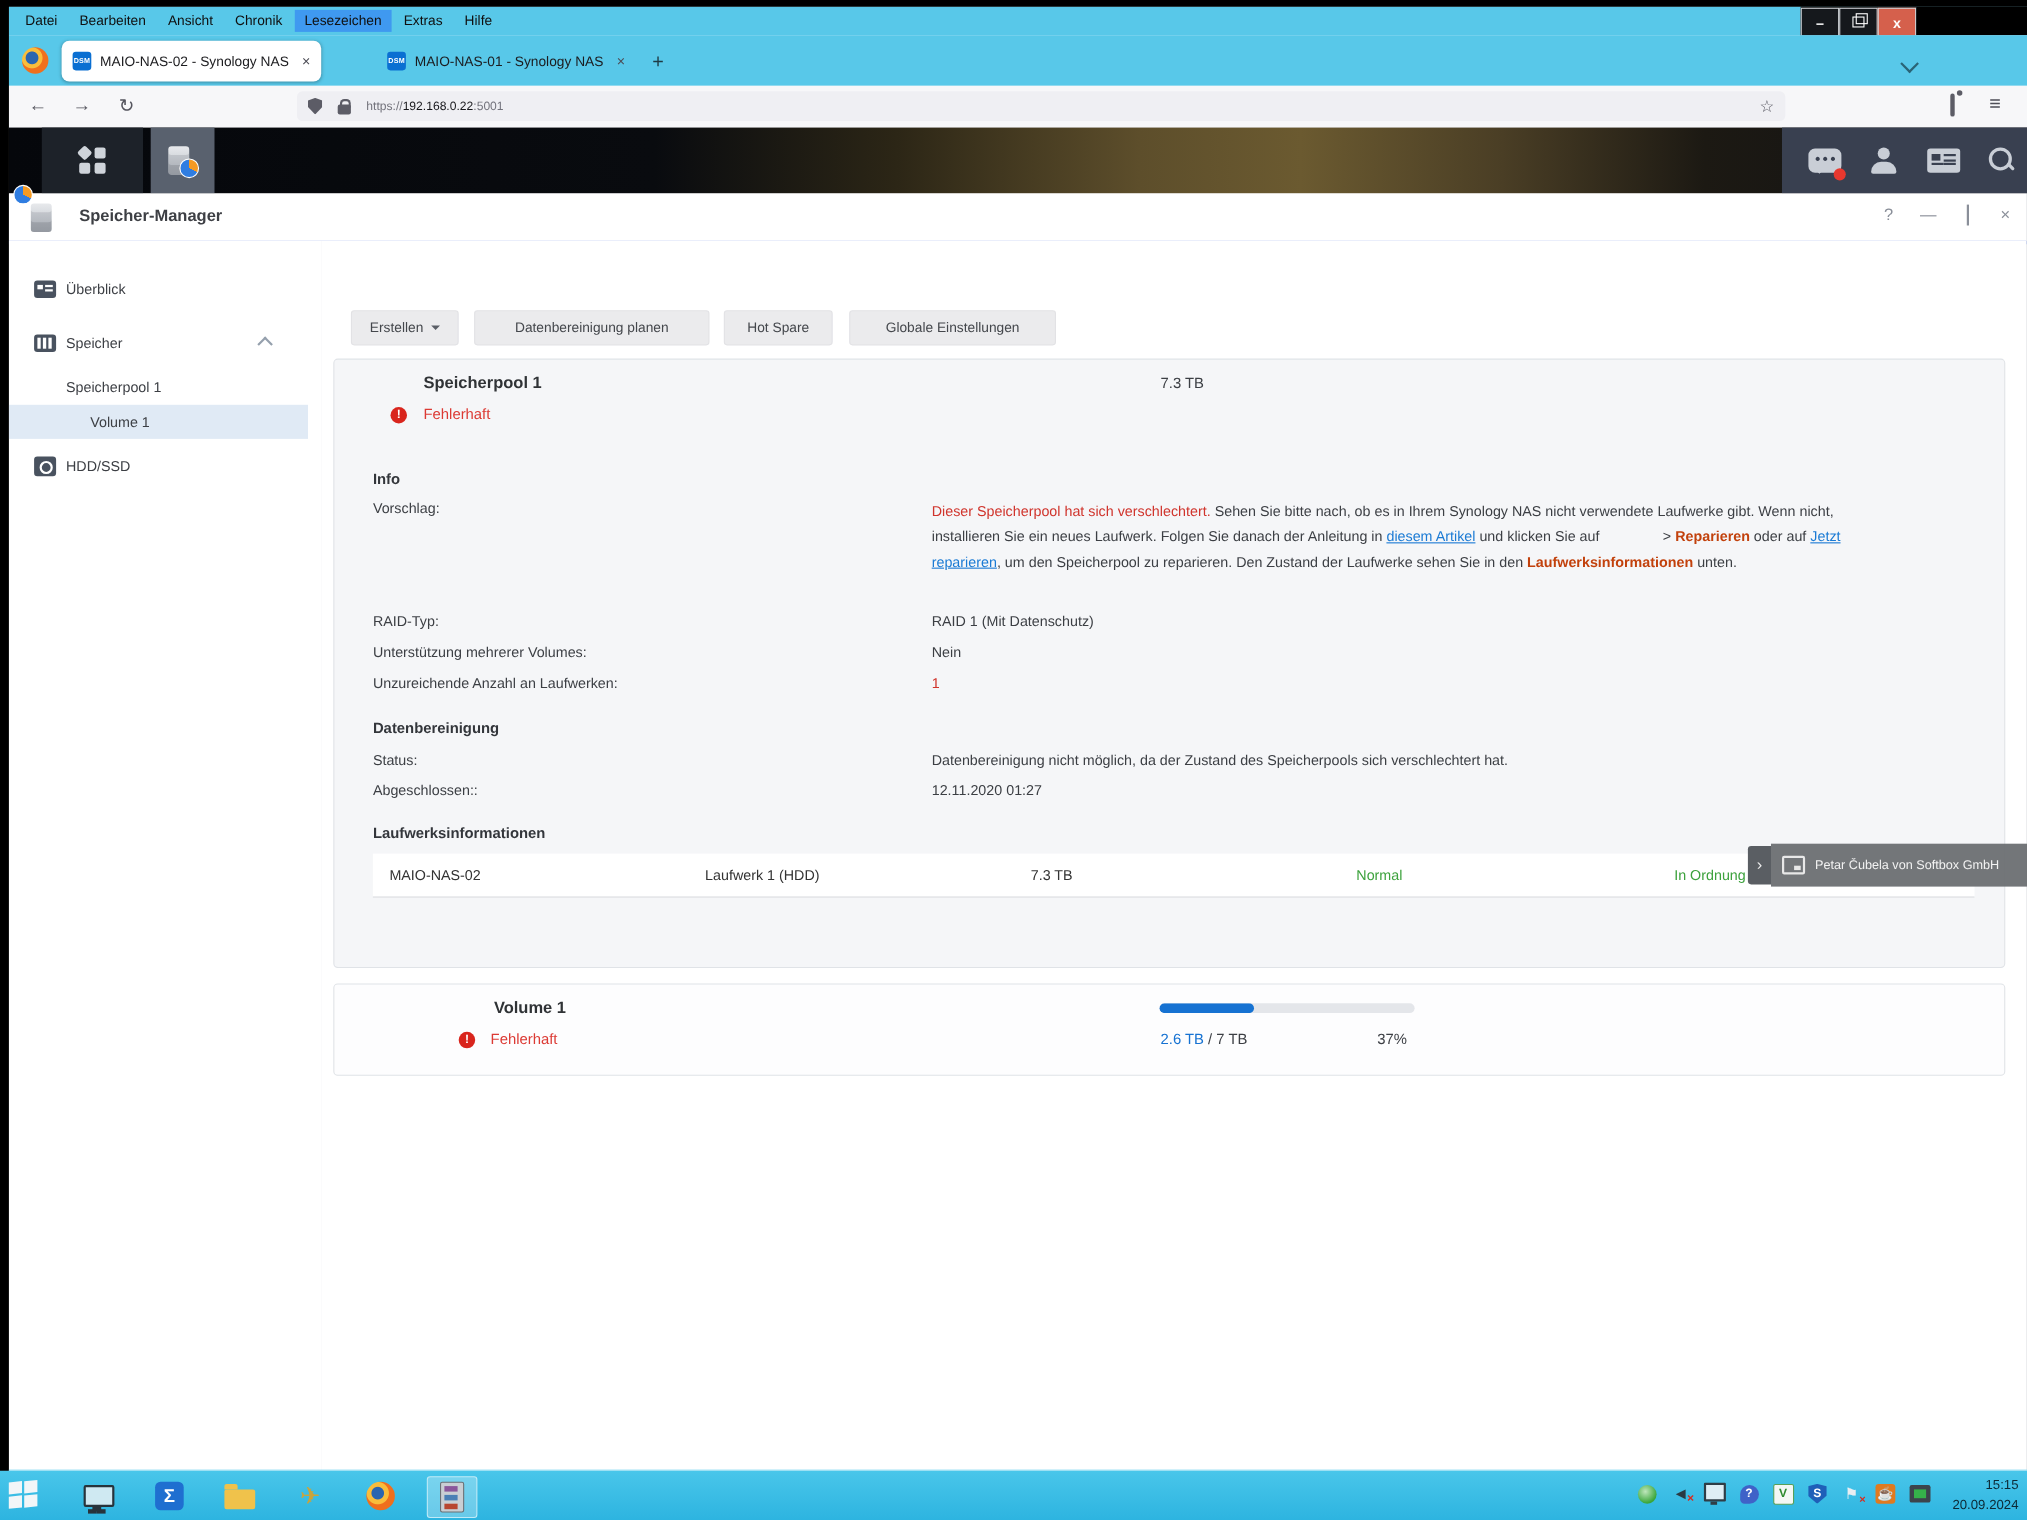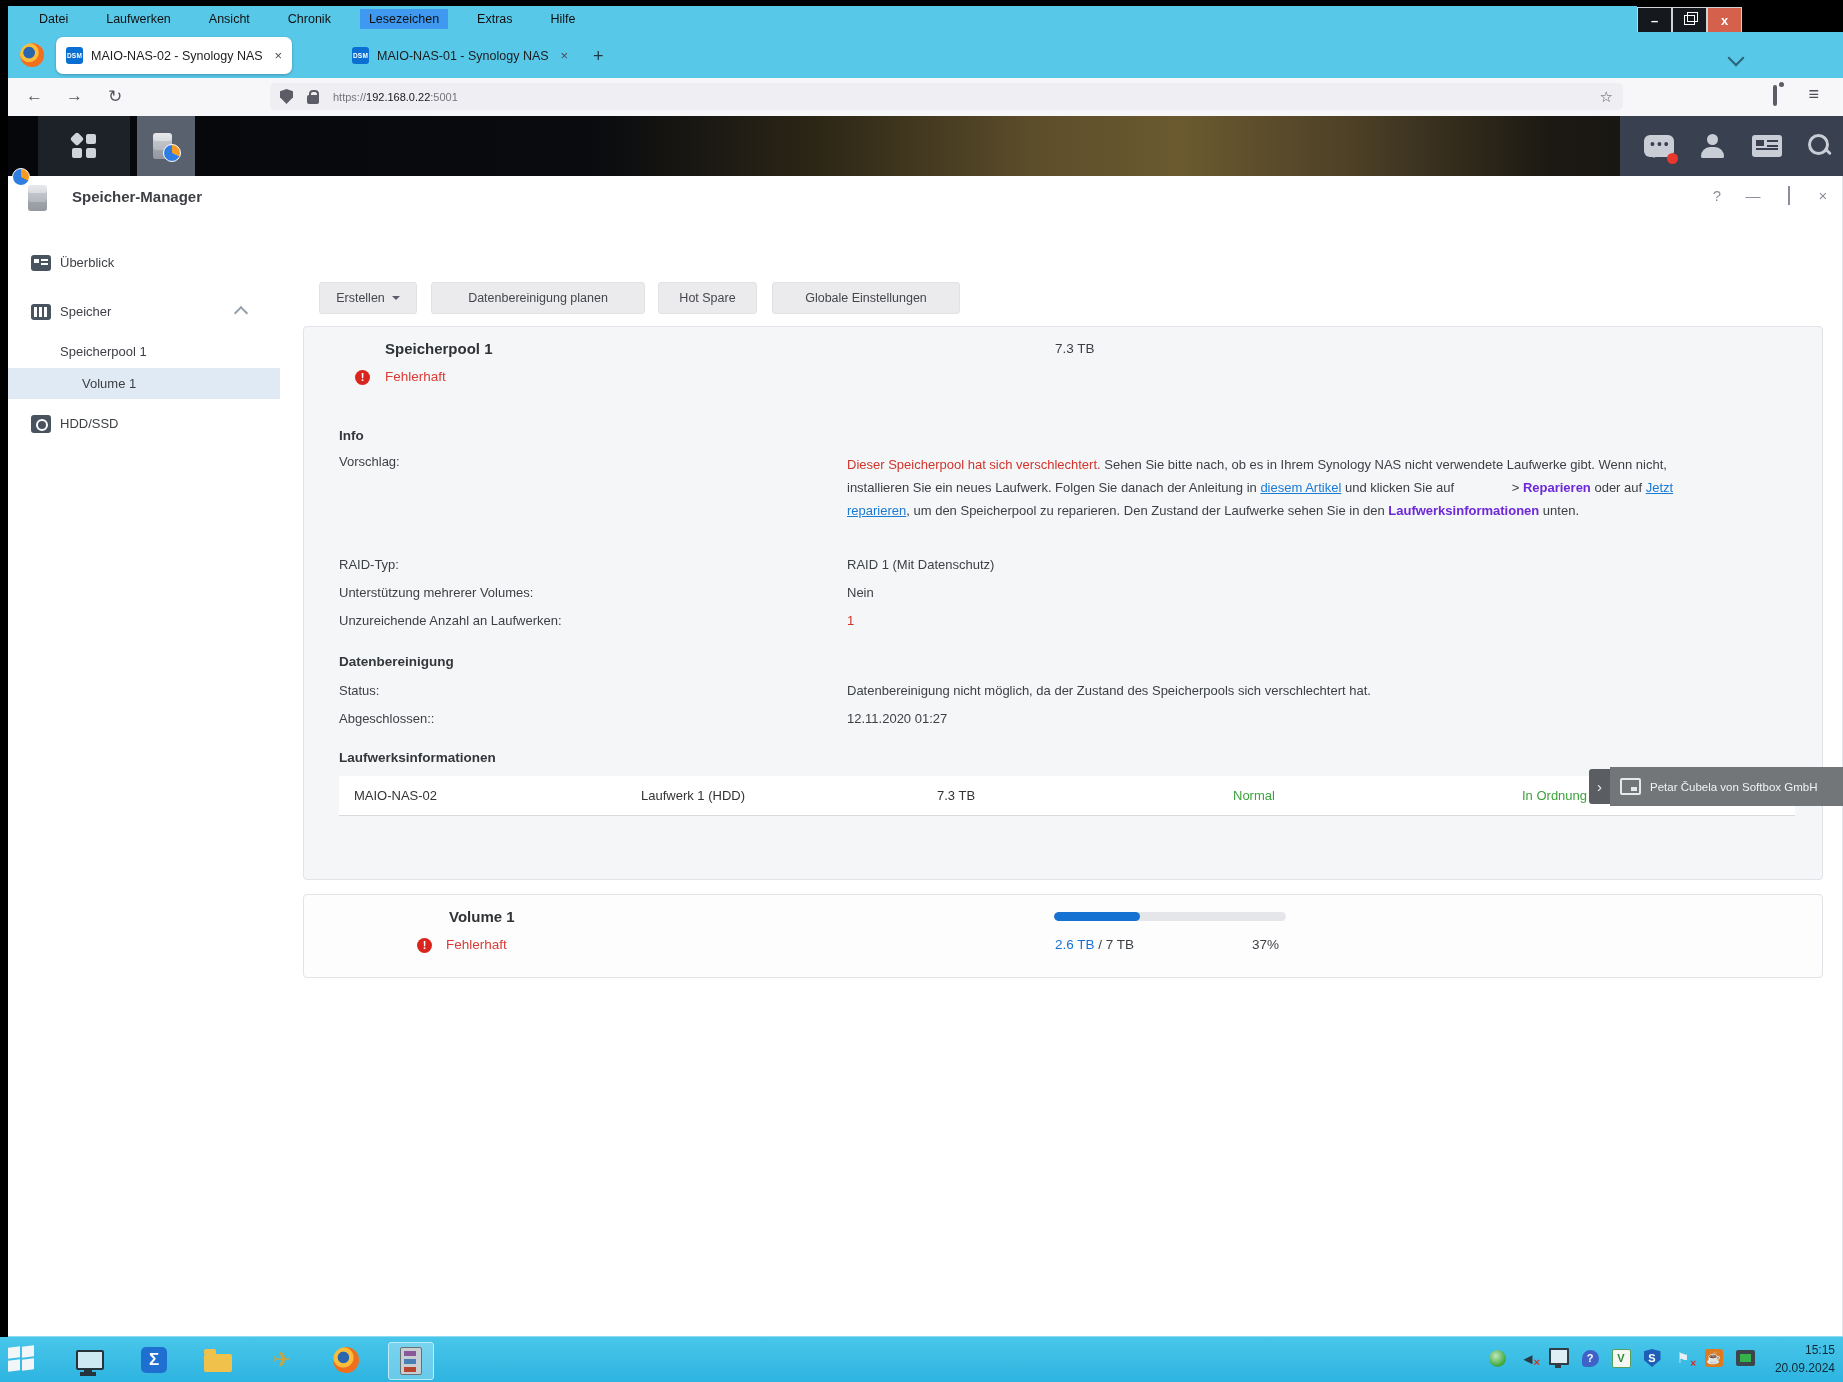--- a/index.html
+++ b/index.html
@@ -1,21 +1,21 @@
 <!DOCTYPE html>
 <html><head>
 <meta charset="utf-8">
 <style>
   html,body{margin:0;padding:0;background:#000;}
   #screen{position:relative;width:1843px;height:1382px;background:#000;overflow:hidden;
           font-family:"Liberation Sans",sans-serif;color:#333;}
 
   
   #ff-window{position:absolute;left:8px;top:6px;right:0;bottom:45px;background:#fff;}
-  #menubar{position:absolute;left:0;top:0;right:0;height:26px;background:#58c8e9;display:flex;align-items:center;padding-left:22px;gap:20px;}
+  #menubar{position:absolute;left:0;top:0;right:0;height:26px;background:#58c8e9;display:flex;align-items:center;padding-left:6px;gap:2px;}
   .menu-item{font-size:12.5px;color:#101010;padding:3px 9px;white-space:nowrap;}
   .menu-item.hl{background:#3f99f0;}
   #win-controls{position:absolute;right:101px;top:0;height:26px;display:flex;background:#000;}
   .wc-btn{width:33px;height:24px;margin-top:1px;border:1px solid #cfd3d8;display:flex;align-items:center;justify-content:center;color:#fff;font-size:13px;font-weight:bold;background:#15181c;}
   .wc-btn.close{background:#d5604c;}
   #menubar-corner{position:absolute;right:0;top:0;width:101px;height:26px;background:#000;}
   .restore-glyph{width:9px;height:8px;border:1.5px solid #fff;position:relative;background:#15181c;}
   .restore-glyph:before{content:"";position:absolute;left:2px;top:-4px;width:9px;height:8px;border:1.5px solid #fff;}
 
   #tabstrip{position:absolute;left:0;top:26px;right:0;height:46px;background:#58c8e9;}
@@ -107,21 +107,21 @@
   .pool-size{position:absolute;font-size:13.5px;color:#3c3f44;}
   .status-ico{position:absolute;width:15px;height:15px;border-radius:50%;background:#d9251d;color:#fff;font-size:11px;font-weight:bold;text-align:center;line-height:15px;}
   .status-text{position:absolute;font-size:13.5px;color:#dc3a34;}
   .sec-h{position:absolute;font-size:13.5px;font-weight:bold;color:#33363b;}
   .kv-l{position:absolute;left:35px;font-size:13px;color:#3c3f44;white-space:nowrap;}
   .kv-v{position:absolute;left:543px;font-size:13px;color:#3c3f44;white-space:nowrap;}
   .kv-v.red{color:#d0342c;}
   #rich-p{position:absolute;left:543px;top:126px;width:884px;font-size:13px;line-height:23px;color:#3c3f44;}
   .seg-red{color:#d0342c;}
   .seg-link{color:#1a7ad4;text-decoration:underline;}
-  .seg-bold{font-weight:bold;color:#6d28d9;}
+  .seg-bold{font-weight:bold;color:#c2410c;}
   .seg-gap{display:inline-block;width:54px;}
 
   #drv-table{position:absolute;left:35px;top:449px;width:1456px;}
   #drv-head{display:flex;height:38px;background:#959ba4;align-items:center;}
   #drv-row{display:flex;height:39px;background:#fff;border-bottom:1px solid #d8dade;align-items:center;}
   .dc{box-sizing:border-box;padding-left:15px;font-size:13px;white-space:nowrap;}
   .dc.c1{width:287px;} .dc.c2{width:296px;} .dc.c3{width:296px;} .dc.c4{width:289px;} .dc.c5{width:288px;}
   #drv-head .dc{color:#fff;}
   .green{color:#3da23d;}
 
@@ -178,21 +178,21 @@
 </style>
 </head>
 <body>
 
 <div id="screen">
 
   <div id="ff-window">
 
     <div id="menubar">
       <span class="menu-item">Datei</span>
-      <span class="menu-item">Laufwerken</span>
+      <span class="menu-item">Bearbeiten</span>
       <span class="menu-item">Ansicht</span>
       <span class="menu-item">Chronik</span>
       <span class="menu-item hl">Lesezeichen</span>
       <span class="menu-item">Extras</span>
       <span class="menu-item">Hilfe</span>
     </div>
     <div id="win-controls">
       <div class="wc-btn">–</div>
       <div class="wc-btn">
           <span class="restore-glyph"></span>

